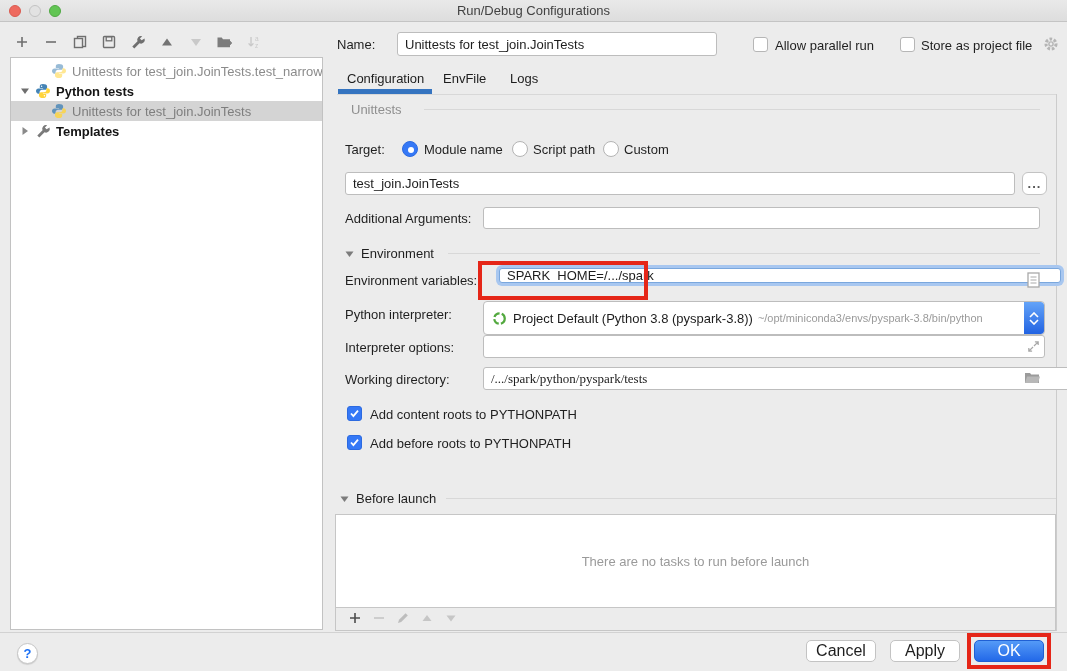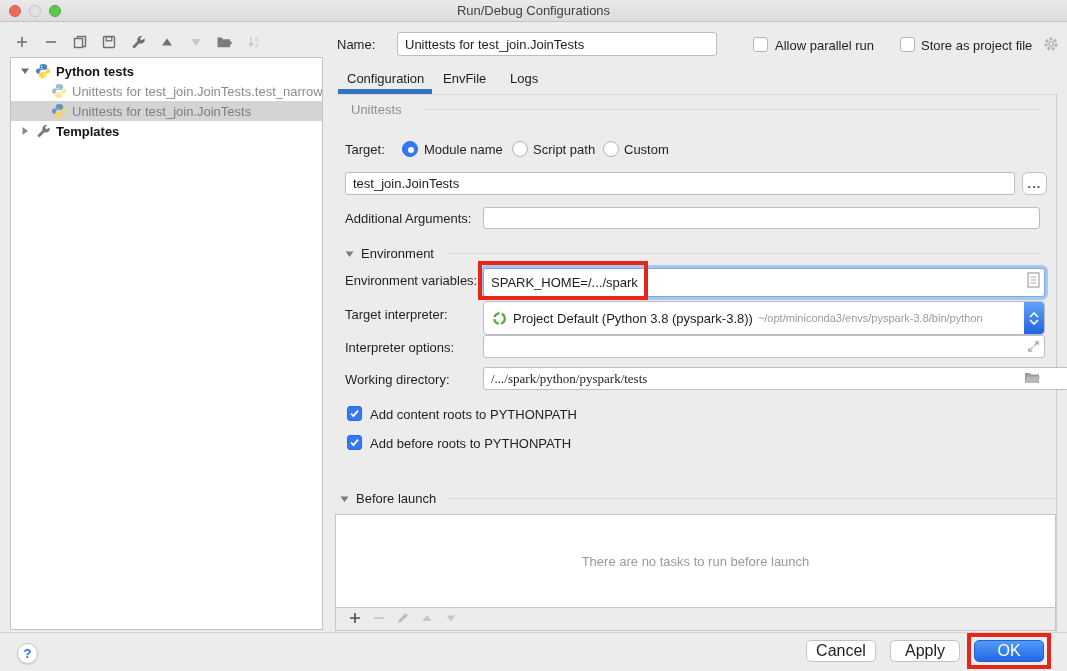--- a/index.html
+++ b/index.html
@@ -116,36 +116,36 @@
           <path d="M5 3v9M5 12l-2.4-2.6M5 12l2.4-2.6" stroke="#c9c9c9" stroke-width="1.4" fill="none"></path>
           <text x="9" y="7" font-size="6.5" fill="#c9c9c9" font-family="Liberation Sans, sans-serif">a</text>
           <text x="9" y="14" font-size="6.5" fill="#c9c9c9" font-family="Liberation Sans, sans-serif">z</text>
         </svg>
       </span>
   </div>
 
   
   <div class="abs tree">
     <div class="trow">
-      <svg class="chev" viewBox="0 0 10 10">
-          <path d="M1 2.5h8L5 8z" fill="#6e6e6e"></path>
-        </svg>
-      <svg class="ticon" viewBox="0 0 16 16">
-          <path fill="#4584b6" d="M7.9 1c-1.9 0-3.1.9-3.1 2.3V5h3.3v.6H3.4C2 5.6 1 6.7 1 8.1s1 2.6 2.4 2.6h1.2V9.1c0-1.3 1.1-2.3 2.4-2.3h3.1c1.1 0 2-1 2-2.1V3.3C12.1 1.9 10.4 1 7.9 1zM6.6 2.6a.7.7 0 1 1 0 1.4.7.7 0 0 1 0-1.4z"></path>
-          <path fill="#ffd43b" d="M8.1 15c1.9 0 3.1-.9 3.1-2.3V11H7.9v-.6h4.7c1.4 0 2.4-1.1 2.4-2.5s-1-2.6-2.4-2.6h-1.2v1.6c0 1.3-1.1 2.3-2.4 2.3H6c-1.1 0-2 1-2 2.1v1.4C4 14.1 5.7 15 8.1 15zm1.3-1.6a.7.7 0 1 1 0-1.4.7.7 0 0 1 0 1.4z"></path>
-        </svg>
-      <span class="tlabel-bold">Python tests</span>
-    </div>
-    <div class="trow">
       <span class="indent"></span>
       <svg class="ticon" style="opacity:.55" viewBox="0 0 16 16">
           <path fill="#4584b6" d="M7.9 1c-1.9 0-3.1.9-3.1 2.3V5h3.3v.6H3.4C2 5.6 1 6.7 1 8.1s1 2.6 2.4 2.6h1.2V9.1c0-1.3 1.1-2.3 2.4-2.3h3.1c1.1 0 2-1 2-2.1V3.3C12.1 1.9 10.4 1 7.9 1z"></path>
           <path fill="#ffd43b" d="M8.1 15c1.9 0 3.1-.9 3.1-2.3V11H7.9v-.6h4.7c1.4 0 2.4-1.1 2.4-2.5s-1-2.6-2.4-2.6h-1.2v1.6c0 1.3-1.1 2.3-2.4 2.3H6c-1.1 0-2 1-2 2.1v1.4C4 14.1 5.7 15 8.1 15z"></path>
         </svg>
       <span class="tlabel-gray">Unittests for test_join.JoinTests.test_narrow</span>
+    </div>
+    <div class="trow">
+      <svg class="chev" viewBox="0 0 10 10">
+          <path d="M1 2.5h8L5 8z" fill="#6e6e6e"></path>
+        </svg>
+      <svg class="ticon" viewBox="0 0 16 16">
+          <path fill="#4584b6" d="M7.9 1c-1.9 0-3.1.9-3.1 2.3V5h3.3v.6H3.4C2 5.6 1 6.7 1 8.1s1 2.6 2.4 2.6h1.2V9.1c0-1.3 1.1-2.3 2.4-2.3h3.1c1.1 0 2-1 2-2.1V3.3C12.1 1.9 10.4 1 7.9 1zM6.6 2.6a.7.7 0 1 1 0 1.4.7.7 0 0 1 0-1.4z"></path>
+          <path fill="#ffd43b" d="M8.1 15c1.9 0 3.1-.9 3.1-2.3V11H7.9v-.6h4.7c1.4 0 2.4-1.1 2.4-2.5s-1-2.6-2.4-2.6h-1.2v1.6c0 1.3-1.1 2.3-2.4 2.3H6c-1.1 0-2 1-2 2.1v1.4C4 14.1 5.7 15 8.1 15zm1.3-1.6a.7.7 0 1 1 0-1.4.7.7 0 0 1 0 1.4z"></path>
+        </svg>
+      <span class="tlabel-bold">Python tests</span>
     </div>
     <div class="trow sel">
       <span class="indent"></span>
       <svg class="ticon" style="opacity:.8" viewBox="0 0 16 16">
           <path fill="#4584b6" d="M7.9 1c-1.9 0-3.1.9-3.1 2.3V5h3.3v.6H3.4C2 5.6 1 6.7 1 8.1s1 2.6 2.4 2.6h1.2V9.1c0-1.3 1.1-2.3 2.4-2.3h3.1c1.1 0 2-1 2-2.1V3.3C12.1 1.9 10.4 1 7.9 1z"></path>
           <path fill="#ffd43b" d="M8.1 15c1.9 0 3.1-.9 3.1-2.3V11H7.9v-.6h4.7c1.4 0 2.4-1.1 2.4-2.5s-1-2.6-2.4-2.6h-1.2v1.6c0 1.3-1.1 2.3-2.4 2.3H6c-1.1 0-2 1-2 2.1v1.4C4 14.1 5.7 15 8.1 15z"></path>
         </svg>
       <span class="tlabel-gray" style="color:#7e7e7e">Unittests for test_join.JoinTests</span>
     </div>
     <div class="trow">
@@ -205,30 +205,30 @@
 
   
   <svg class="abs" style="left:345px;top:250px" width="9" height="8" viewBox="0 0 9 8">
       <path d="M0.5 1.5h8L4.5 7z" fill="#7c7c7c"></path>
     </svg>
   <span class="abs lbl" style="left:361px;top:246px">Environment</span>
   <div class="abs hline" style="left:448px;top:253px;width:592px"></div>
 
   
   <span class="abs lbl" style="left:345px;top:273px">Environment variables:</span>
-  <input class="abs fld" style="left: 483px; top: 268px; width: 562px; height: 29px; border: 1px solid rgb(122, 167, 221); box-shadow: rgb(168, 199, 240) 0px 0px 0px 3px;" value="SPARK_HOME=/.../spark">
+  <input class="abs fld" style="left: 499px; top: 268px; width: 562px; height: 15px; border: 1px solid rgb(122, 167, 221); box-shadow: rgb(168, 199, 240) 0px 0px 0px 3px;" value="SPARK_HOME=/.../spark">
   <span class="abs" style="left:1027px;top:272px">
     <svg width="13" height="16" viewBox="0 0 13 16">
         <rect x="1" y="1" width="11" height="14" fill="#fff" stroke="#a9a9a9" stroke-width="1.3"></rect>
         <path d="M3.5 5h6M3.5 8h6M3.5 11h6" stroke="#a9a9a9" stroke-width="1.2"></path>
       </svg></span>
   <div class="abs annotation" style="left:478px;top:261px;width:170px;height:39px"></div>
 
   
-  <span class="abs lbl" style="left:345px;top:307px">Target interpreter:</span>
+  <span class="abs lbl" style="left:345px;top:307px">Python interpreter:</span>
   <div class="abs combo" style="left:483px;top:301px;width:562px;height:34px">
     <svg style="margin:0 6px 0 8px;flex:none" width="15" height="15" viewBox="0 0 16 16">
         <circle cx="8" cy="8" r="5.6" fill="none" stroke="#53a93f" stroke-width="2.4" stroke-dasharray="7 2.4"></circle>
       </svg>
     <span style="white-space:nowrap">Project Default (Python 3.8 (pyspark-3.8))</span>
     <span class="pathtxt">~/opt/miniconda3/envs/pyspark-3.8/bin/python</span>
     <span class="stepper">
       <svg width="10" height="6" viewBox="0 0 10 6">
           <path d="M1 5l4-4 4 4" stroke="#fff" stroke-width="1.6" fill="none"></path>
         </svg>

